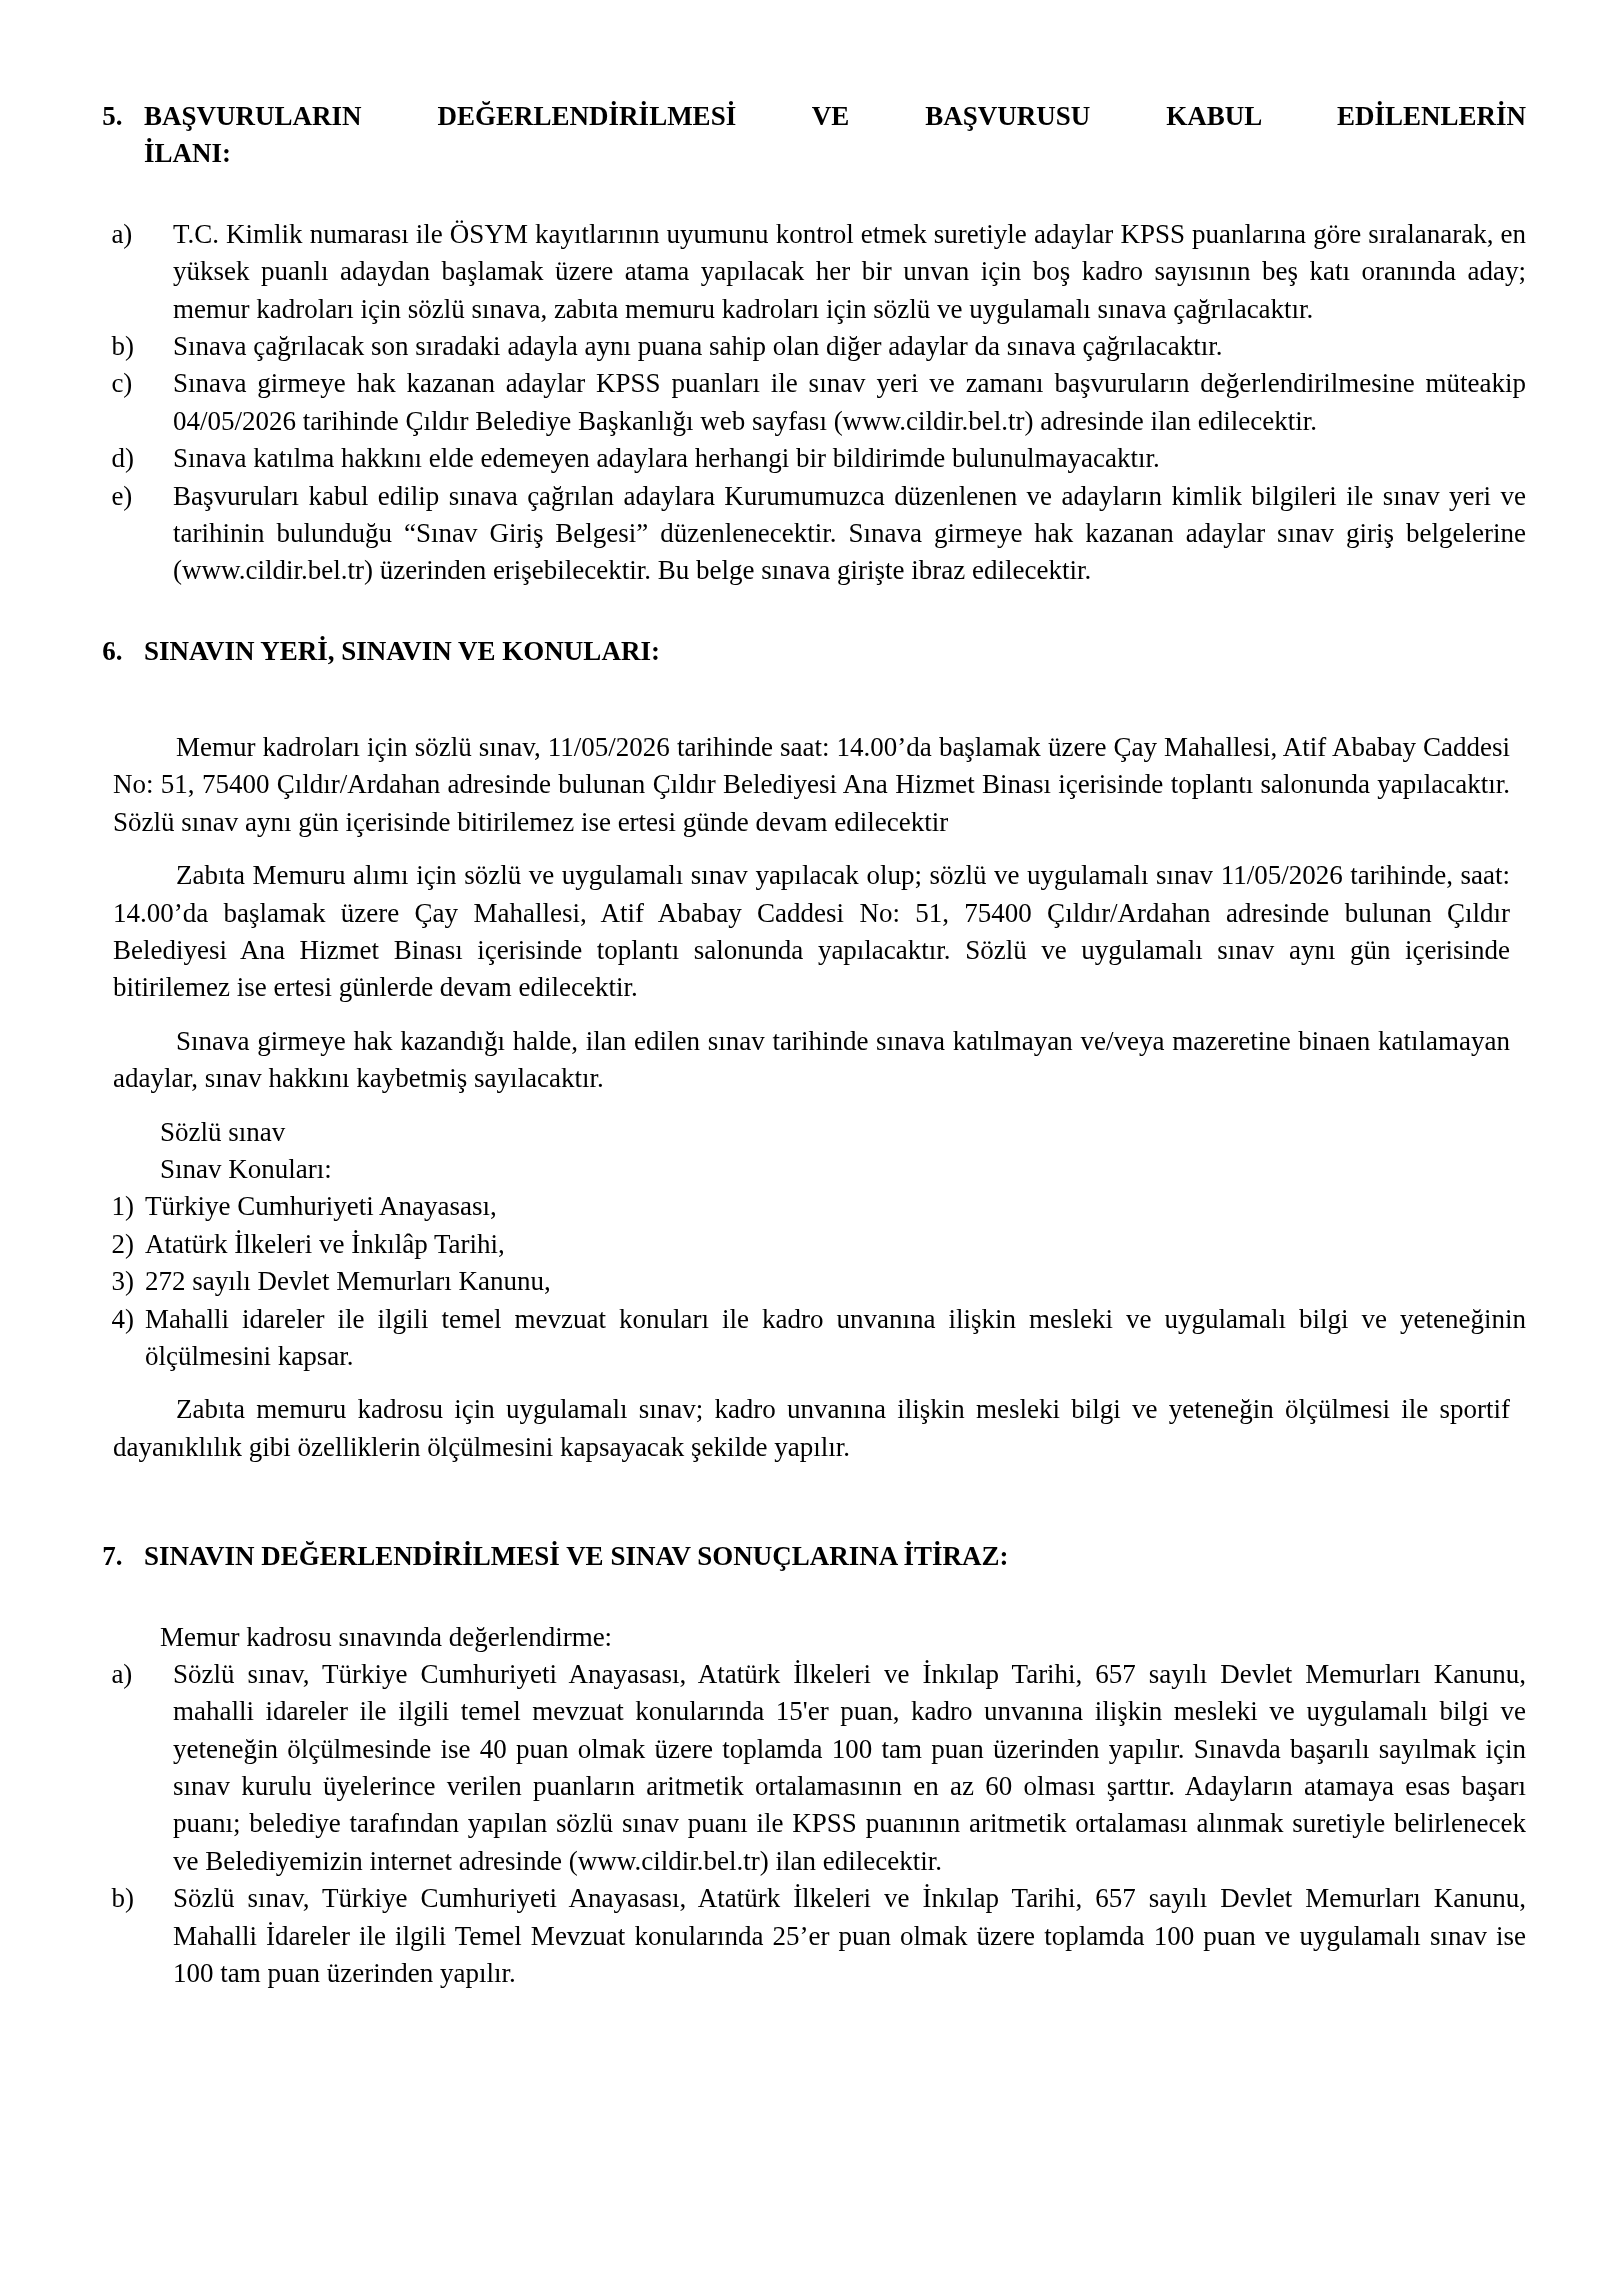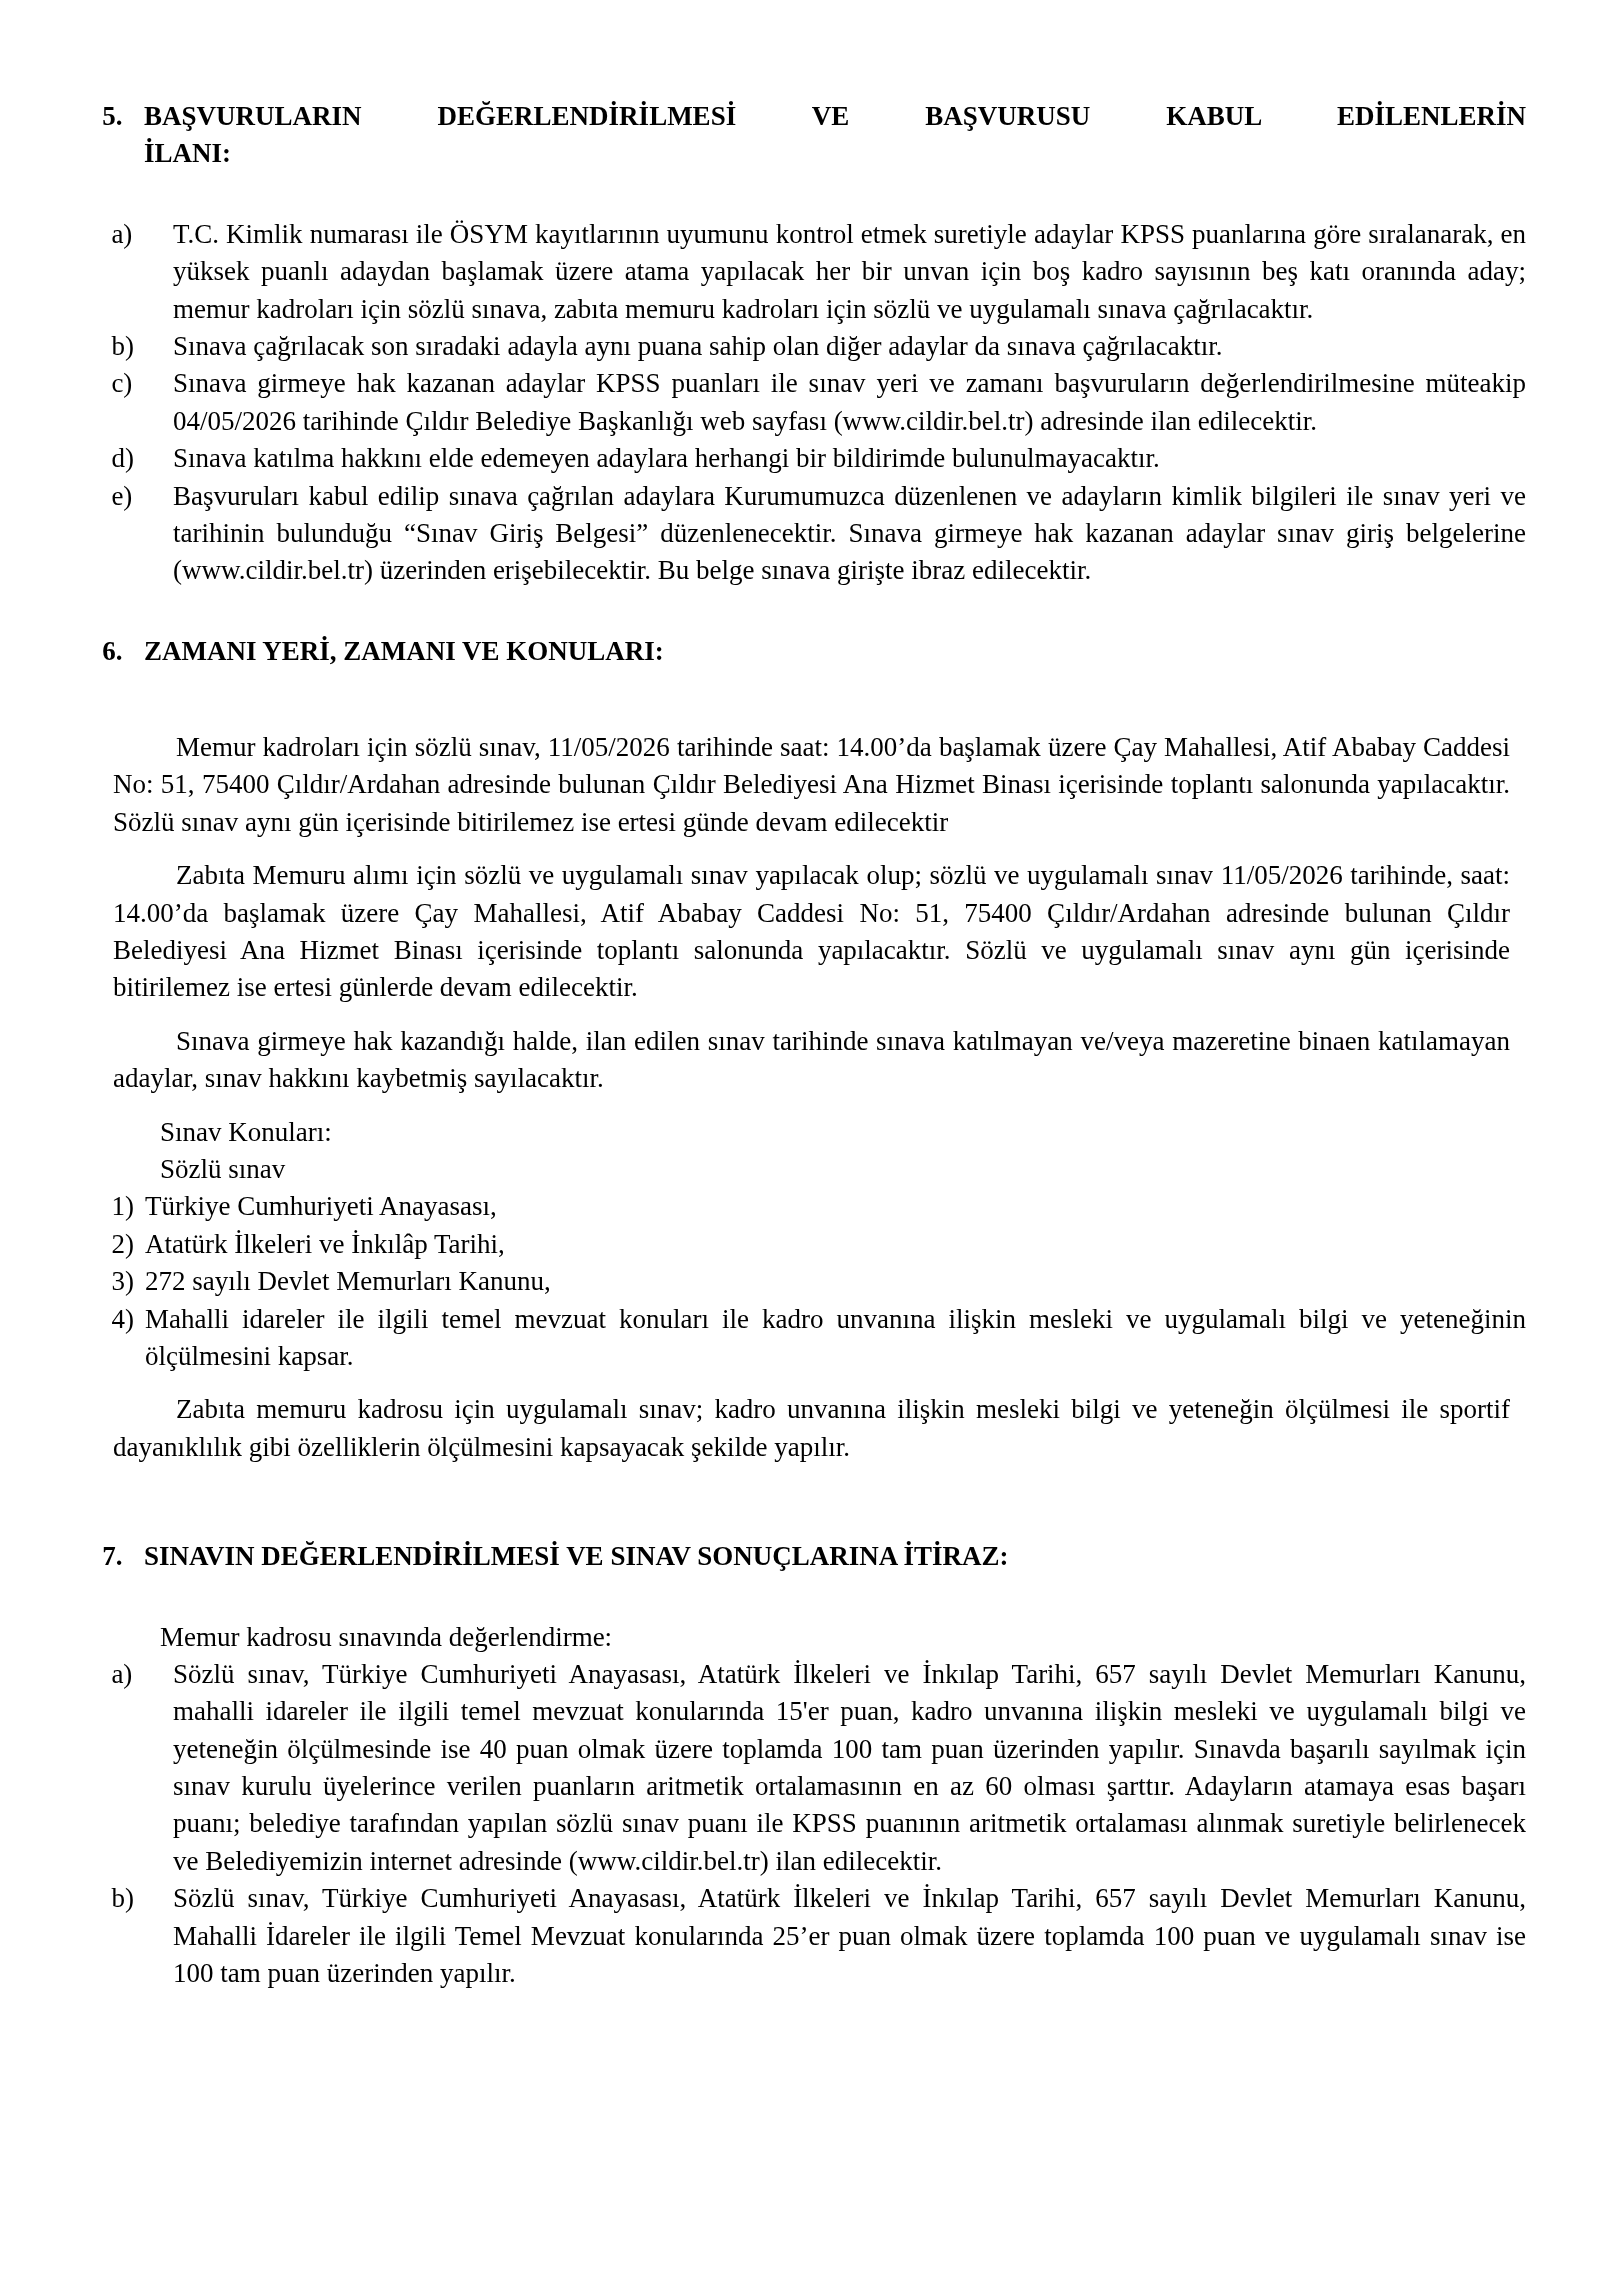--- a/index.html
+++ b/index.html
@@ -142,30 +142,30 @@
     <li>
       <span class="marker">e)</span>
       <span class="item-text">Başvuruları kabul edilip sınava çağrılan adaylara Kurumumuzca düzenlenen ve adayların kimlik bilgileri ile sınav yeri ve tarihinin bulunduğu “Sınav Giriş Belgesi” düzenlenecektir. Sınava girmeye hak kazanan adaylar sınav giriş belgelerine (www.cildir.bel.tr) üzerinden erişebilecektir. Bu belge sınava girişte ibraz edilecektir.</span>
     </li>
   </ul>
 
   <div class="gap-lg"></div>
 
   <div class="section-heading heading-plain">
     <span class="sec-num">6.</span>
-    <span class="sec-title">ZAMANI YERİ, ZAMANI VE KONULARI:</span>
+    <span class="sec-title">SINAVIN YERİ, SINAVIN VE KONULARI:</span>
   </div>
 
   <div class="gap-lg"></div>
 
   <p class="body-para">Memur kadroları için sözlü sınav, 11/05/2026 tarihinde saat: 14.00’da başlamak üzere Çay Mahallesi, Atif Ababay Caddesi No: 51, 75400 Çıldır/Ardahan adresinde bulunan Çıldır Belediyesi Ana Hizmet Binası içerisinde toplantı salonunda yapılacaktır. Sözlü sınav aynı gün içerisinde bitirilemez ise ertesi günde devam edilecektir</p>
   <p class="body-para">Zabıta Memuru alımı için sözlü ve uygulamalı sınav yapılacak olup; sözlü ve uygulamalı sınav 11/05/2026 tarihinde, saat: 14.00’da başlamak üzere Çay Mahallesi, Atif Ababay Caddesi No: 51, 75400 Çıldır/Ardahan adresinde bulunan Çıldır Belediyesi Ana Hizmet Binası içerisinde toplantı salonunda yapılacaktır. Sözlü ve uygulamalı sınav aynı gün içerisinde bitirilemez ise ertesi günlerde devam edilecektir.</p>
   <p class="body-para">Sınava girmeye hak kazandığı halde, ilan edilen sınav tarihinde sınava katılmayan ve/veya mazeretine binaen katılamayan adaylar, sınav hakkını kaybetmiş sayılacaktır.</p>
+  <p class="sub-label">Sözlü sınav</p>
   <p class="sub-label">Sınav Konuları:</p>
-  <p class="sub-label">Sözlü sınav</p>
 
   <ul class="numbered-list">
     <li>
       <span class="marker">1)</span>
       <span class="item-text">Türkiye Cumhuriyeti Anayasası,</span>
     </li>
     <li>
       <span class="marker">2)</span>
       <span class="item-text">Atatürk İlkeleri ve İnkılâp Tarihi,</span>
     </li>

